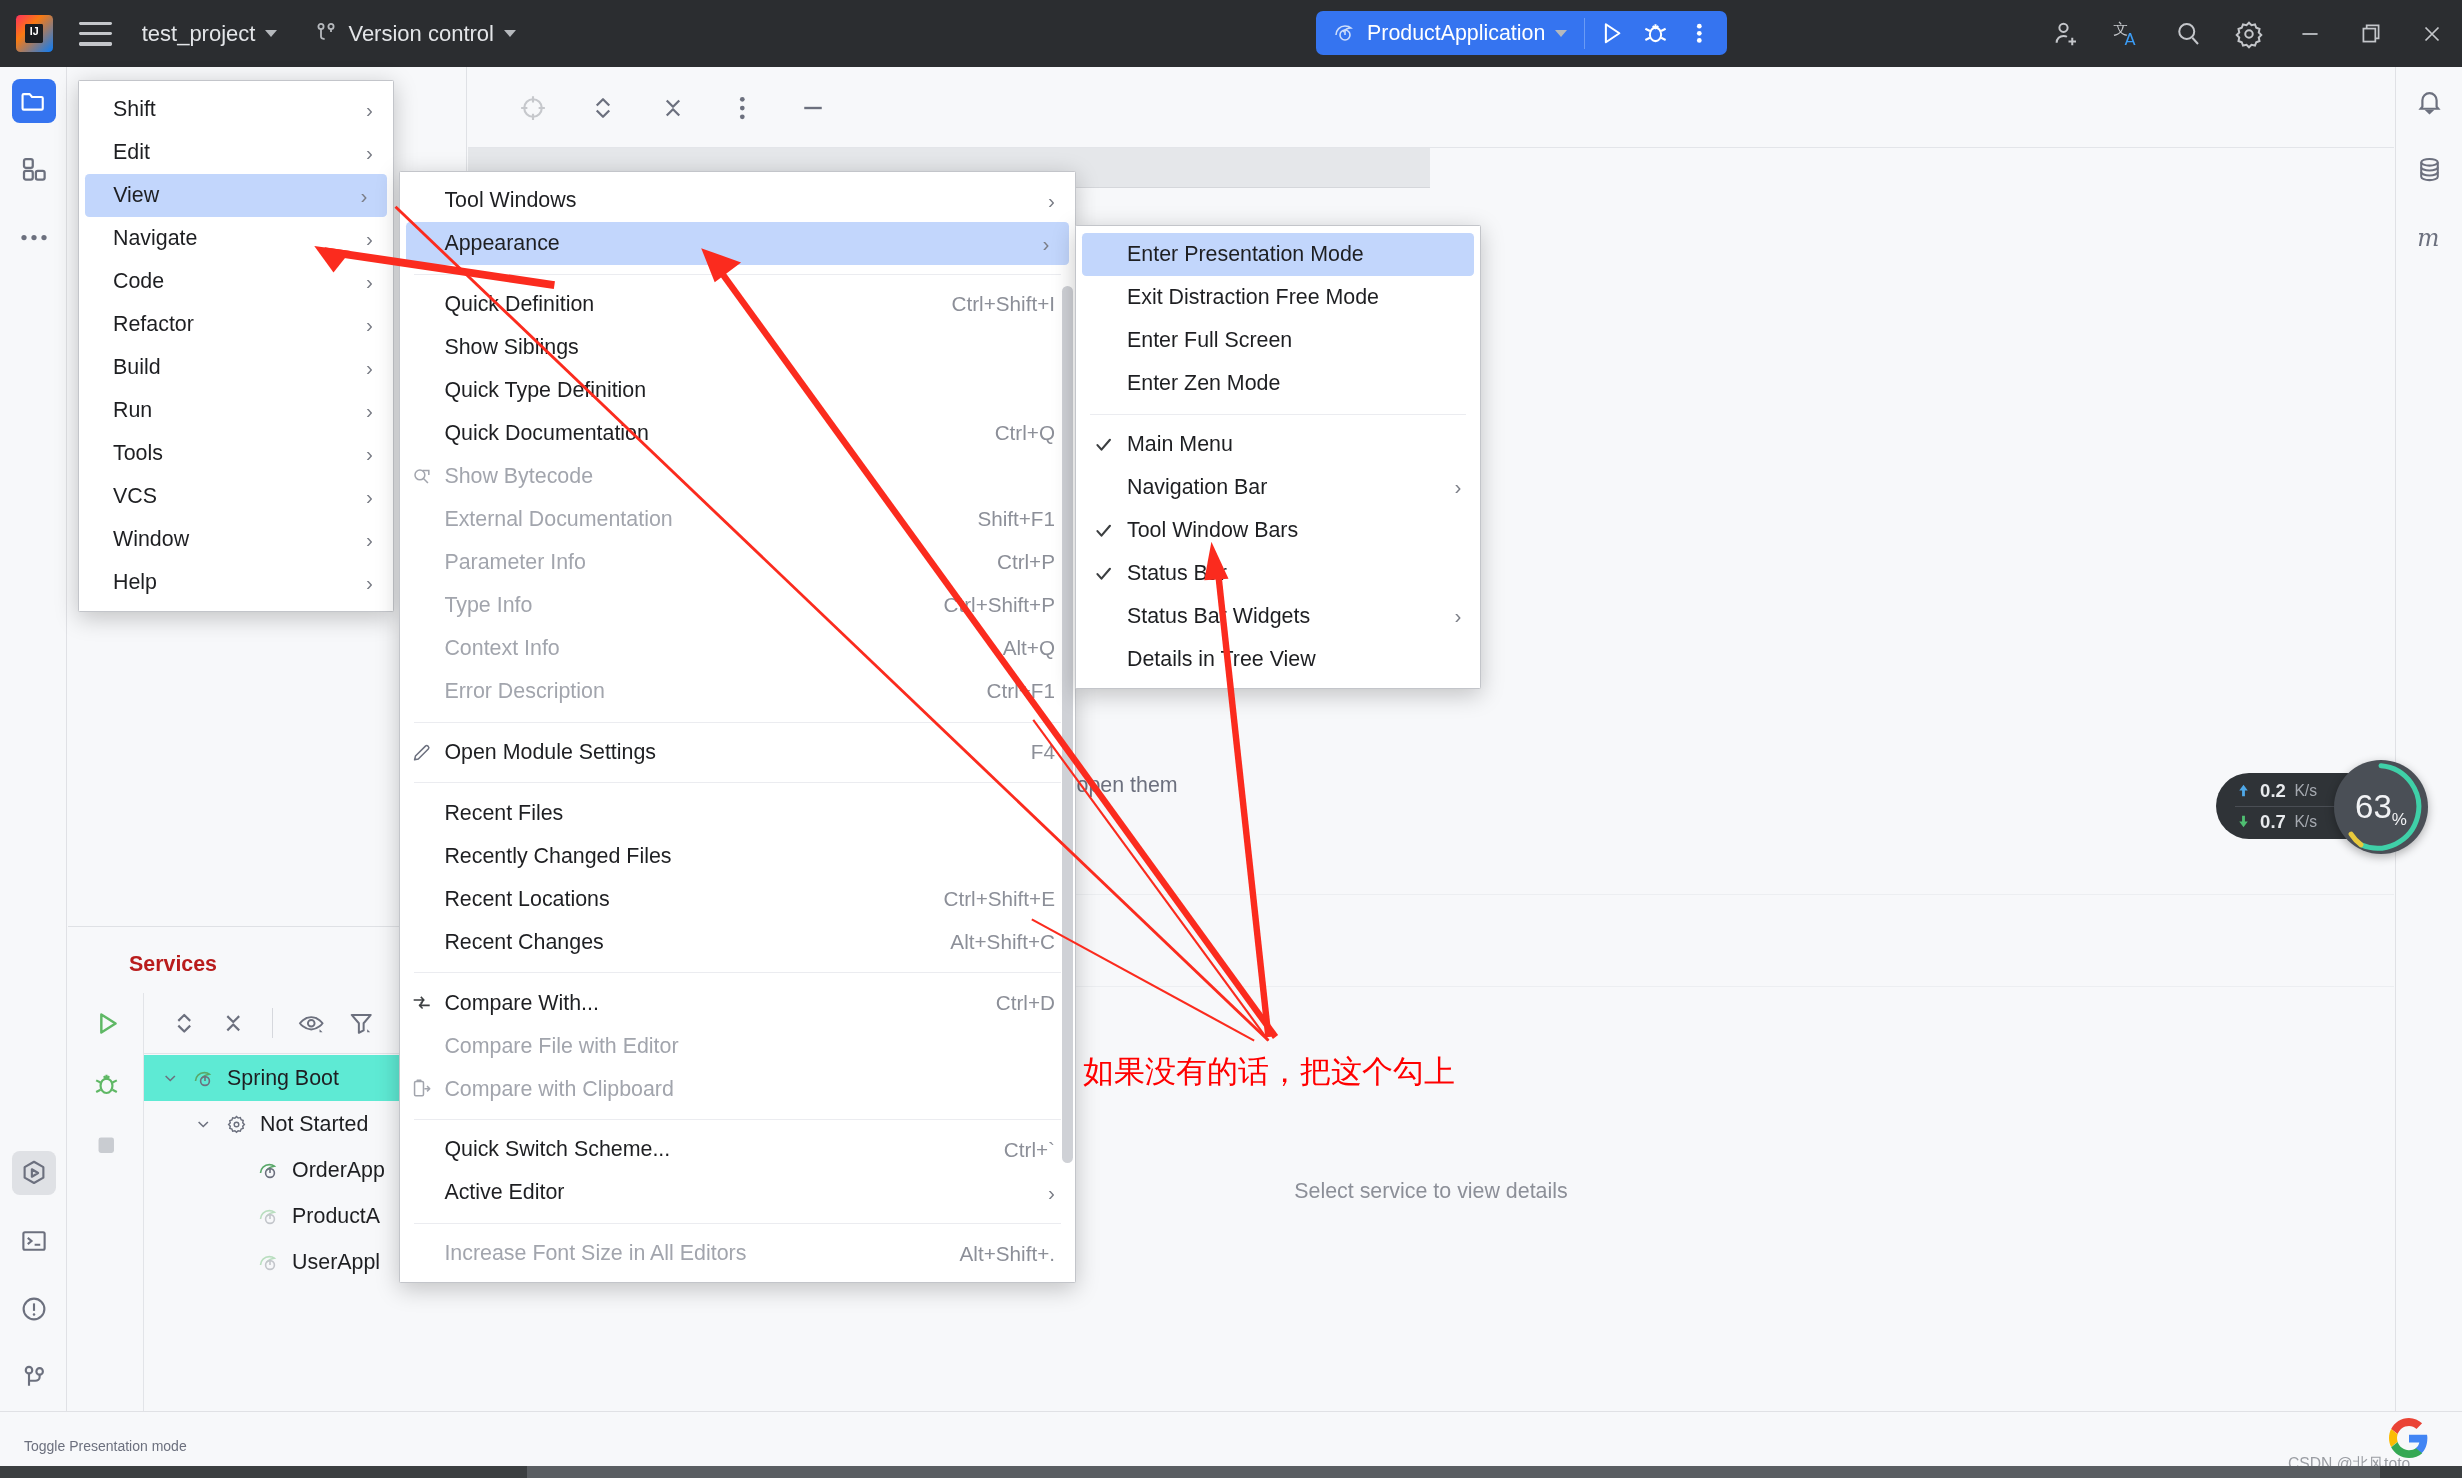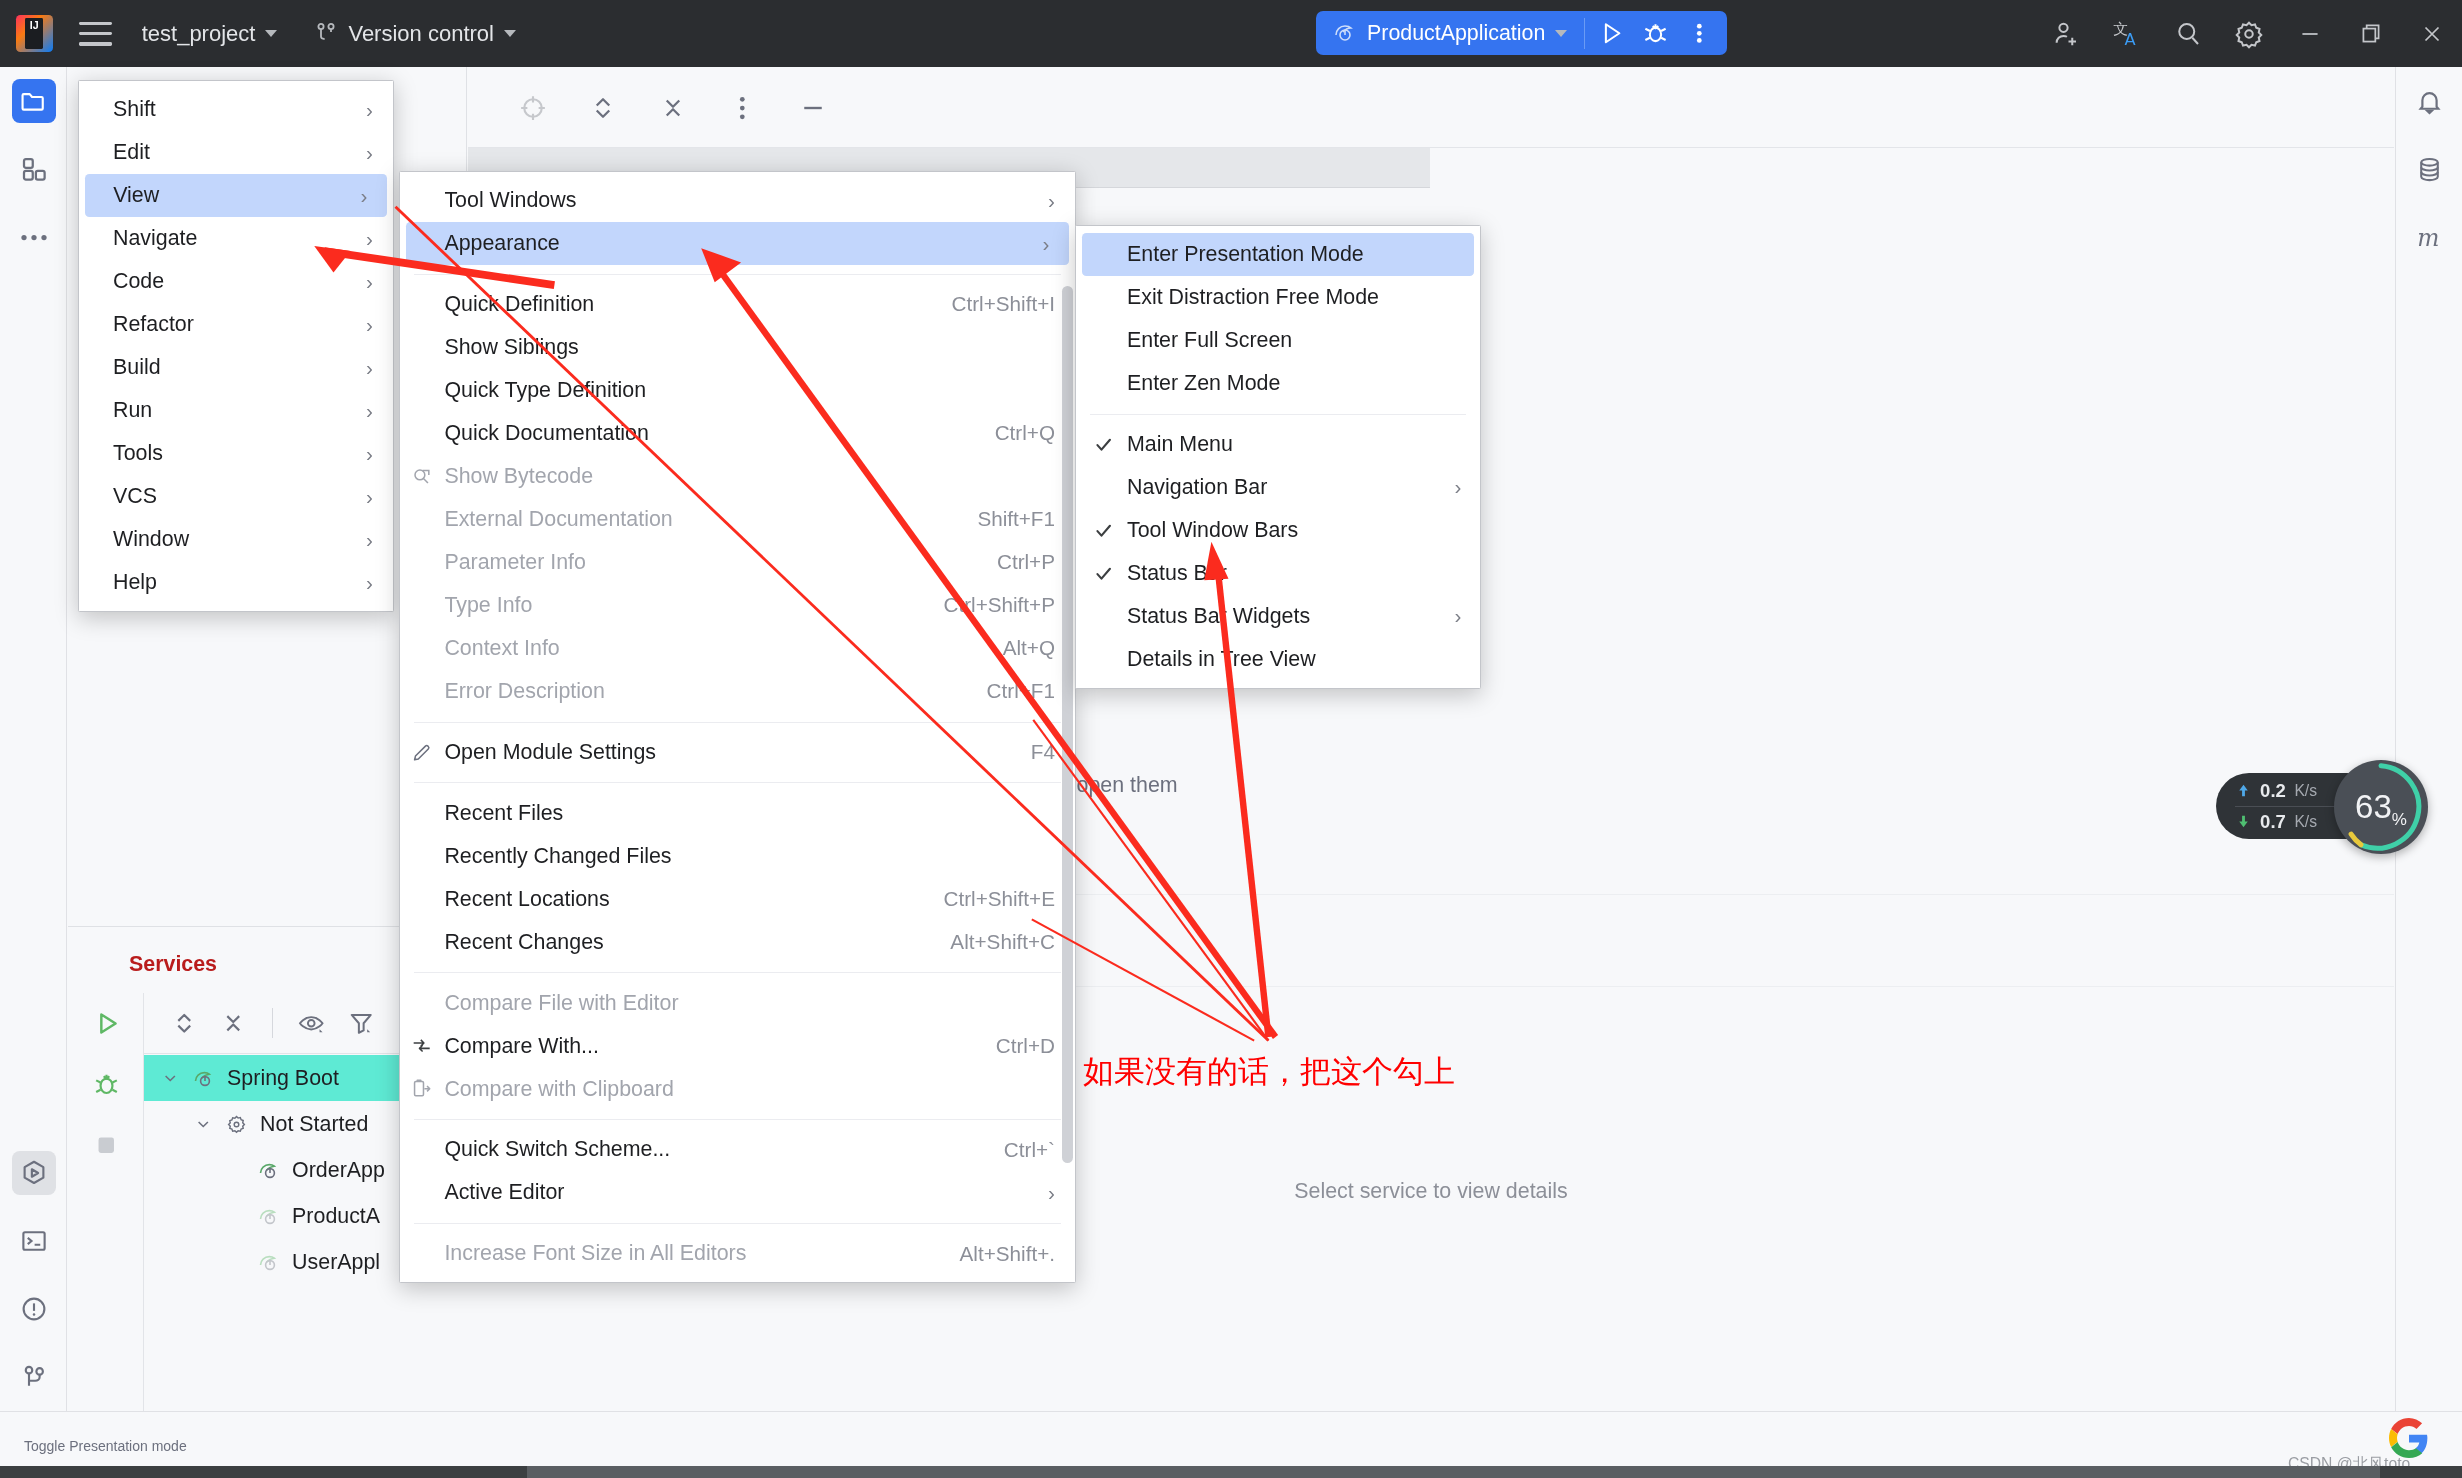--- a/index.html
+++ b/index.html
@@ -15,21 +15,21 @@
   .titlebar {
     position: absolute; left: 0; top: 0; width: 2462px; height: 67px;
     background: #2b2d30; display: flex; align-items: center;
   }
   .ij-logo {
     width: 37px; height: 37px; margin-left: 15.7px; border-radius: 4.3px;
     background: linear-gradient(135deg,#fe315d 0%,#f97a12 35%,#087cfa 100%);
     display: flex; align-items: center; justify-content: center;
   }
   .ij-logo span {
-    display:block; width:18.5px; height:31px; background:#1b1d21; color:#fff;
+    display:block; width:18.5px; height:19px; background:#1b1d21; color:#fff;
     font-size:10.7px; line-height:11.4px; text-align:center; font-weight:700;
     border-radius:1.4px; padding-top:2.1px;
   }
   .burger { margin-left: 26px; width: 33px; height: 24px; display:flex; flex-direction:column; justify-content:space-between; cursor:pointer;}
   .burger i { display:block; height:3.6px; background:#c4c6ca; border-radius:1.4px; }
   .tb-proj { margin-left: 30px; color:#e3e5e8; font-size:22px; display:flex; align-items:center; gap:10px; cursor:pointer;}
   .tb-vcs  { margin-left: 37px; color:#e3e5e8; font-size:22px; display:flex; align-items:center; gap:10px; cursor:pointer;}
   .chev-d { width:0;height:0;border-left:6.4px solid transparent;border-right:6.4px solid transparent;border-top:7.1px solid #b6b9bd; }
 
   .runwidget {
@@ -631,33 +631,33 @@
         <span class="gico"></span>
         <span class="lbl">Recent Locations</span>
         <span class="key">Ctrl+Shift+E</span>
       </div>
     <div class="mitem">
         <span class="gico"></span>
         <span class="lbl">Recent Changes</span>
         <span class="key">Alt+Shift+C</span>
       </div>
     <div class="msep"></div>
-    <div class="mitem dis">
-        <span class="gico"></span>
-        <span class="lbl">Compare File with Editor</span>
-      </div>
     <div class="mitem">
       <span class="gico">
         <svg width="21.4" height="21.4" viewBox="0 0 24 24" fill="none" stroke="#3c3f41" stroke-width="1.7" stroke-linejoin="round">
             <path d="M3 9h11M11 5.5L14.5 9 11 12.5M21 15H10M13 11.5L9.5 15 13 18.5"></path>
           </svg>
       </span>
       <span class="lbl">Compare With...</span>
         <span class="key">Ctrl+D</span>
     </div>
+    <div class="mitem dis">
+        <span class="gico"></span>
+        <span class="lbl">Compare File with Editor</span>
+      </div>
     <div class="mitem dis">
       <span class="gico">
         <svg width="21.4" height="21.4" viewBox="0 0 24 24" fill="none" stroke="#a2a5ad" stroke-width="1.7" stroke-linejoin="round">
             <rect x="4" y="4" width="10" height="16" rx="1.4"></rect>
             <path d="M7 4V2.5h4V4"></path>
             <path d="M15 12h6M18 9l3 3-3 3"></path>
           </svg>
       </span>
       <span class="lbl">Compare with Clipboard</span>
     </div>

